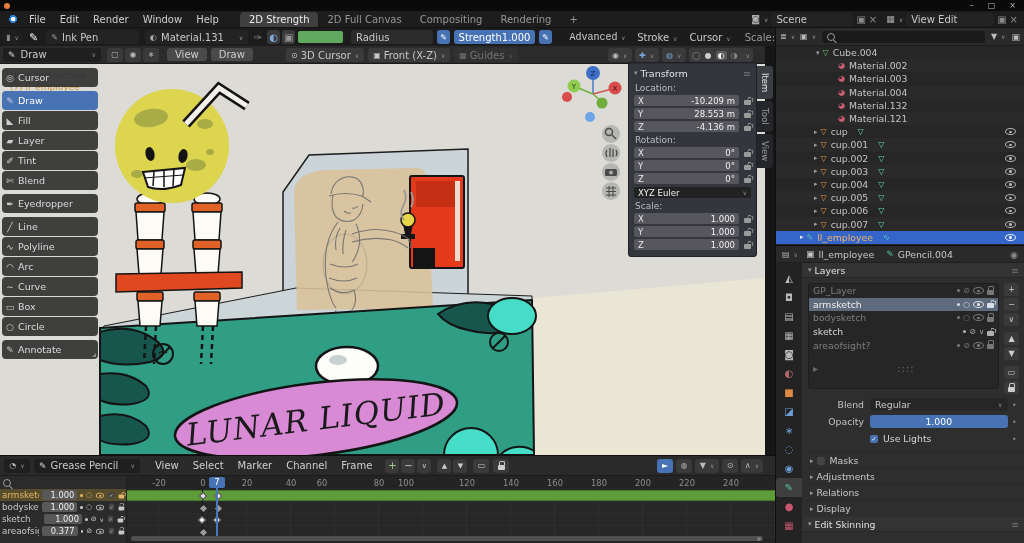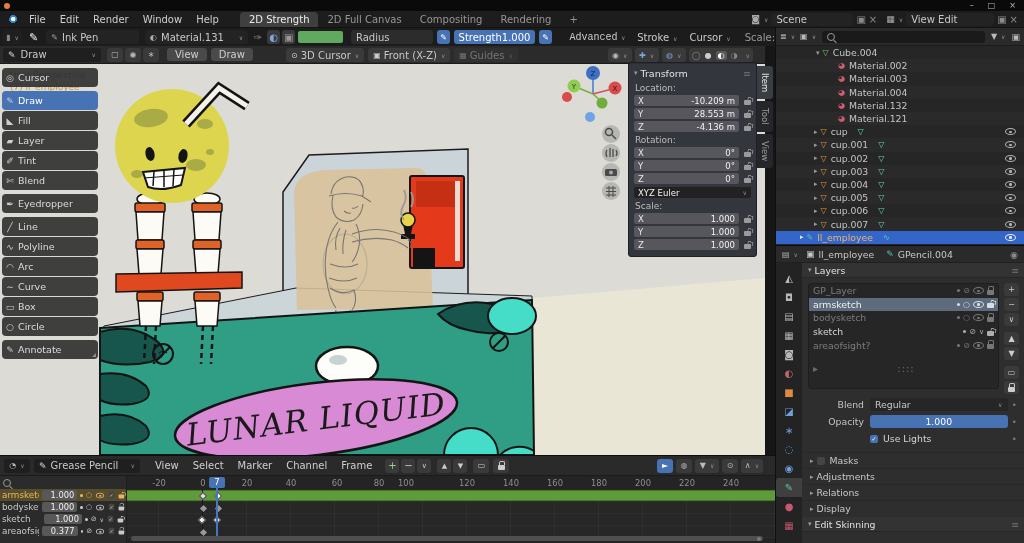--- a/index.html
+++ b/index.html
@@ -773,21 +773,21 @@
         <span class="btn" style="width:16px;height:14px;color:#bbb;font-size:8px;">⊙</span>
         <span class="btn dd" style="width:22px;height:14px;color:#bbb;font-size:8px;">∧</span>
       </span>
     </div>
     <div id="tlbody">
 
       <span class="tick" style="left:159px;">-20</span>
       <span class="tick" style="left:203px;">0</span>
       <span class="tick" style="left:247px;">20</span>
       <span class="tick" style="left:291px;">40</span>
-      <span class="tick" style="left:337px;">60</span>
+      <span class="tick" style="left:322px;">60</span>
       <span class="tick" style="left:379px;">80</span>
       <span class="tick" style="left:406px;">100</span>
       <span class="tick" style="left:467px;">120</span>
       <span class="tick" style="left:511px;">140</span>
       <span class="tick" style="left:555px;">160</span>
       <span class="tick" style="left:599px;">180</span>
       <span class="tick" style="left:643px;">200</span>
       <span class="tick" style="left:687px;">220</span>
       <span class="tick" style="left:731px;">240</span>
 

